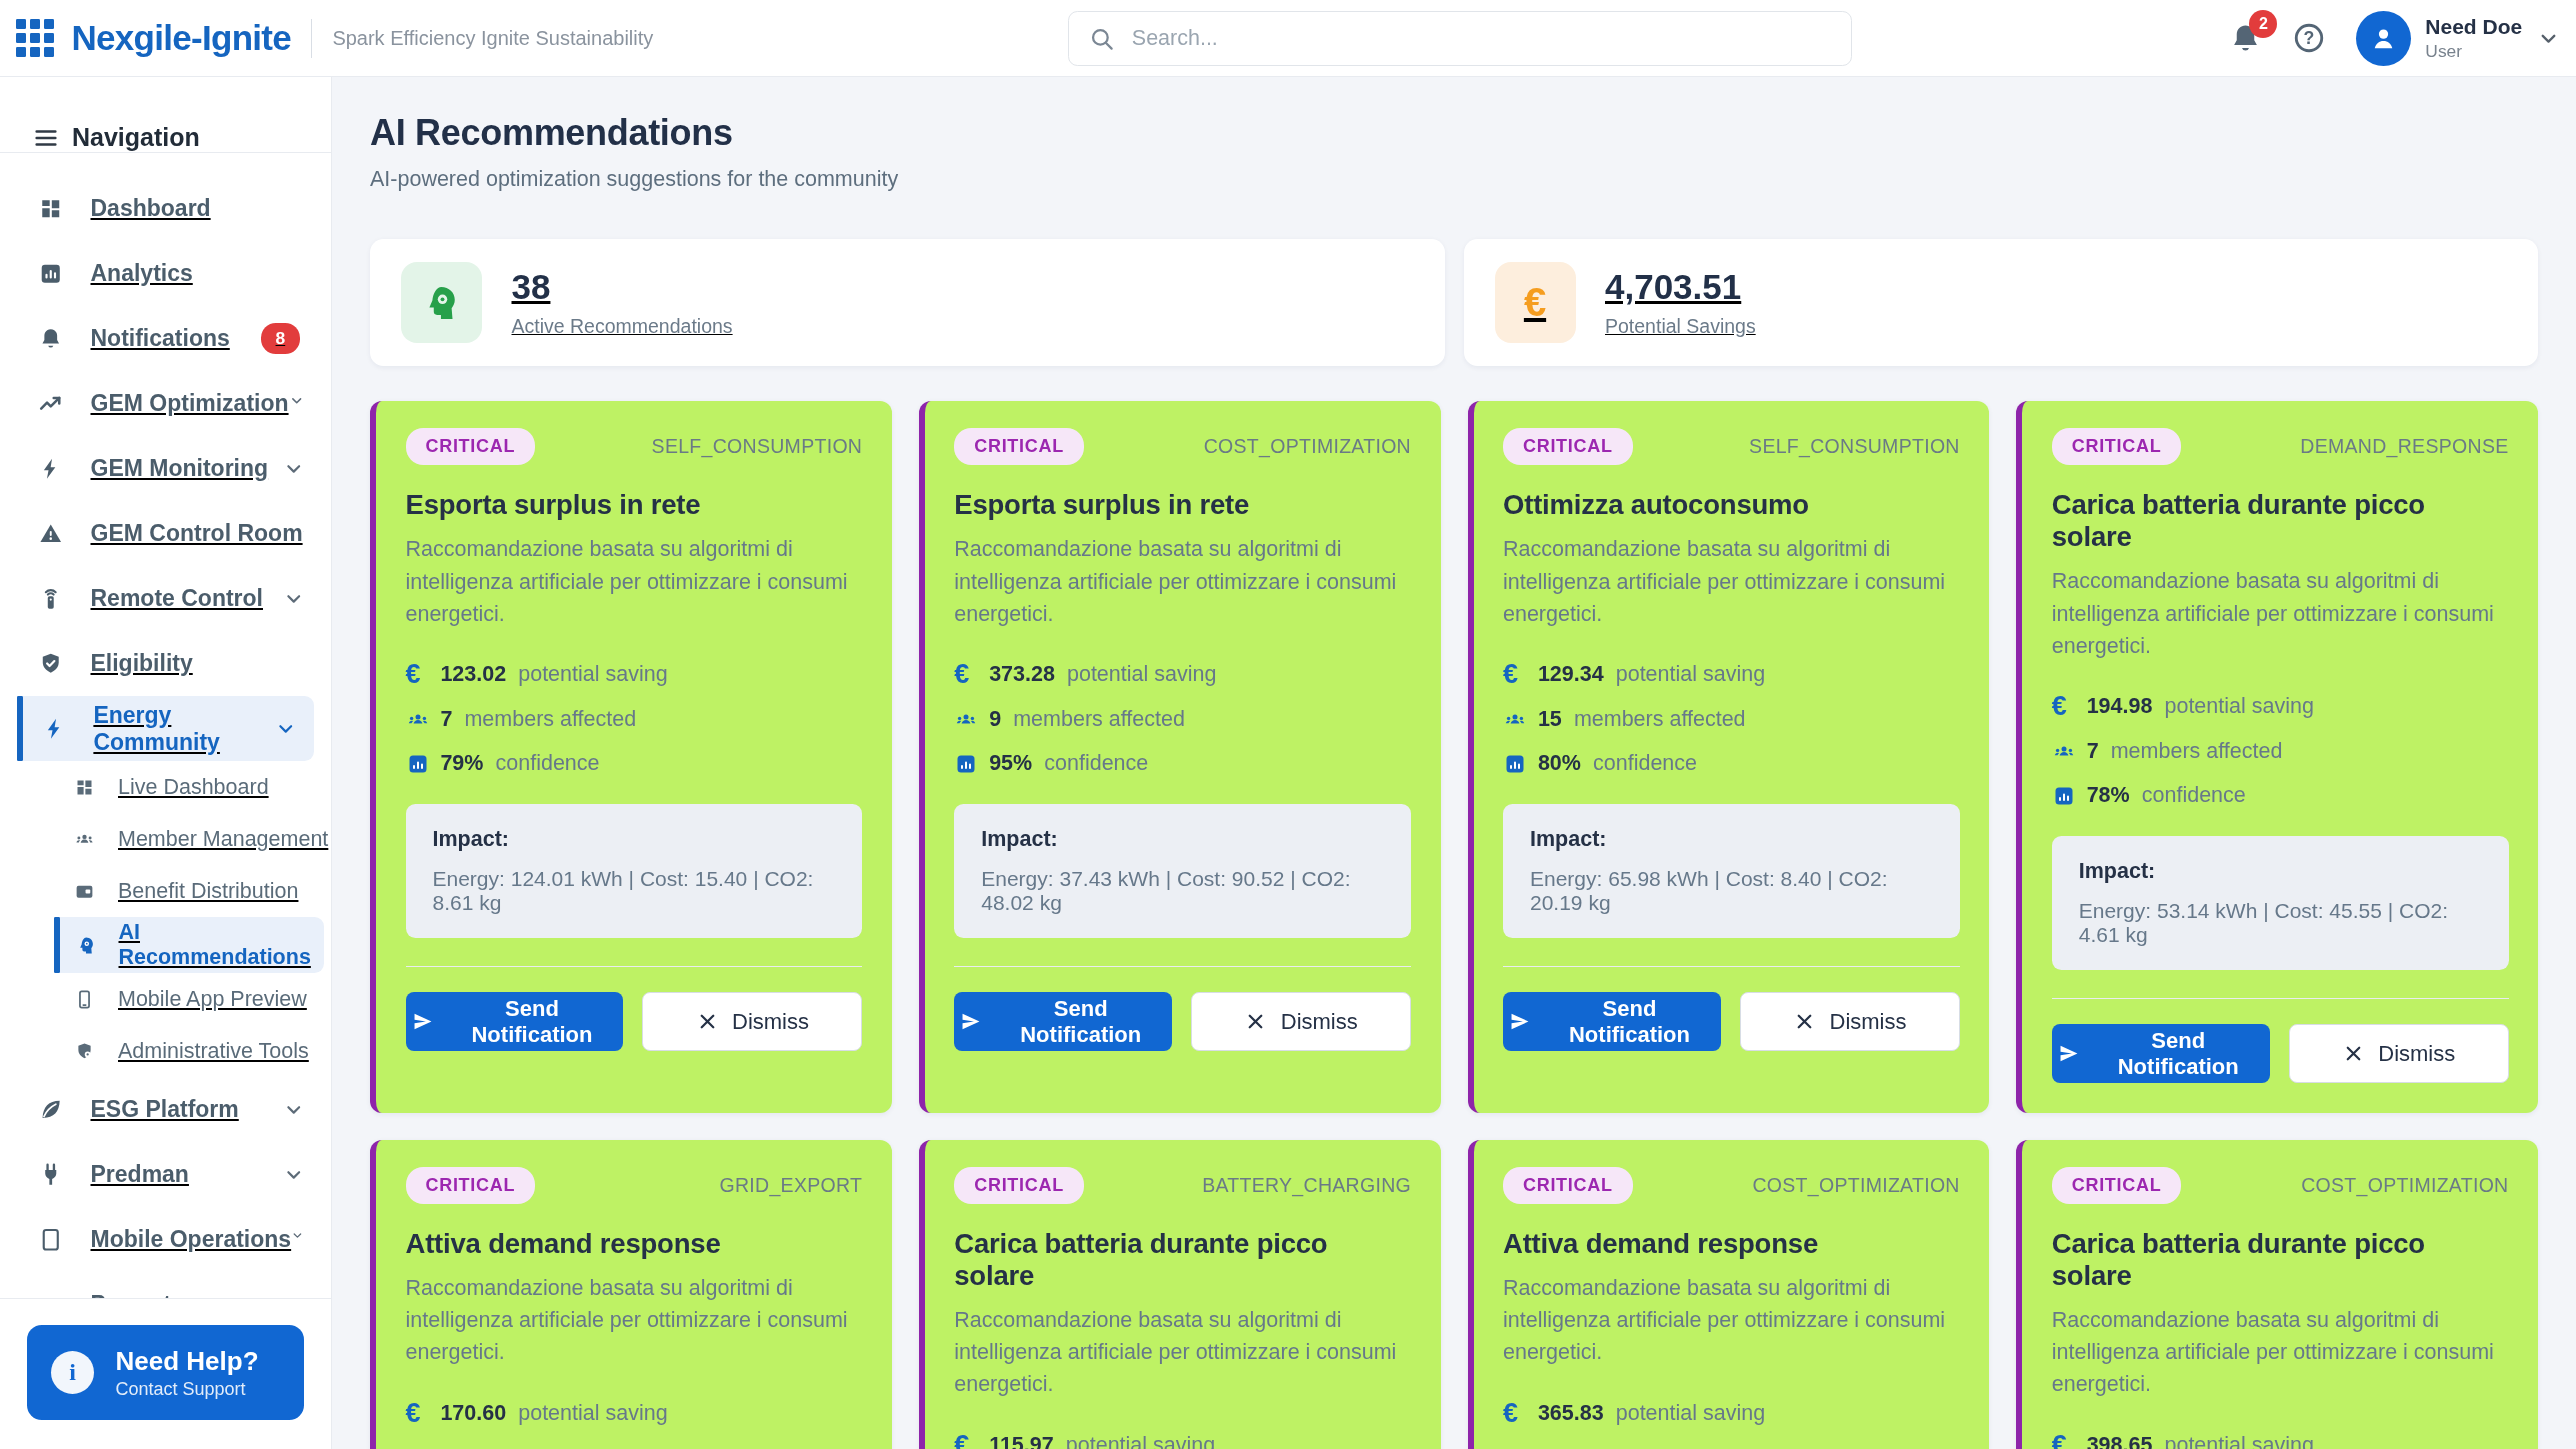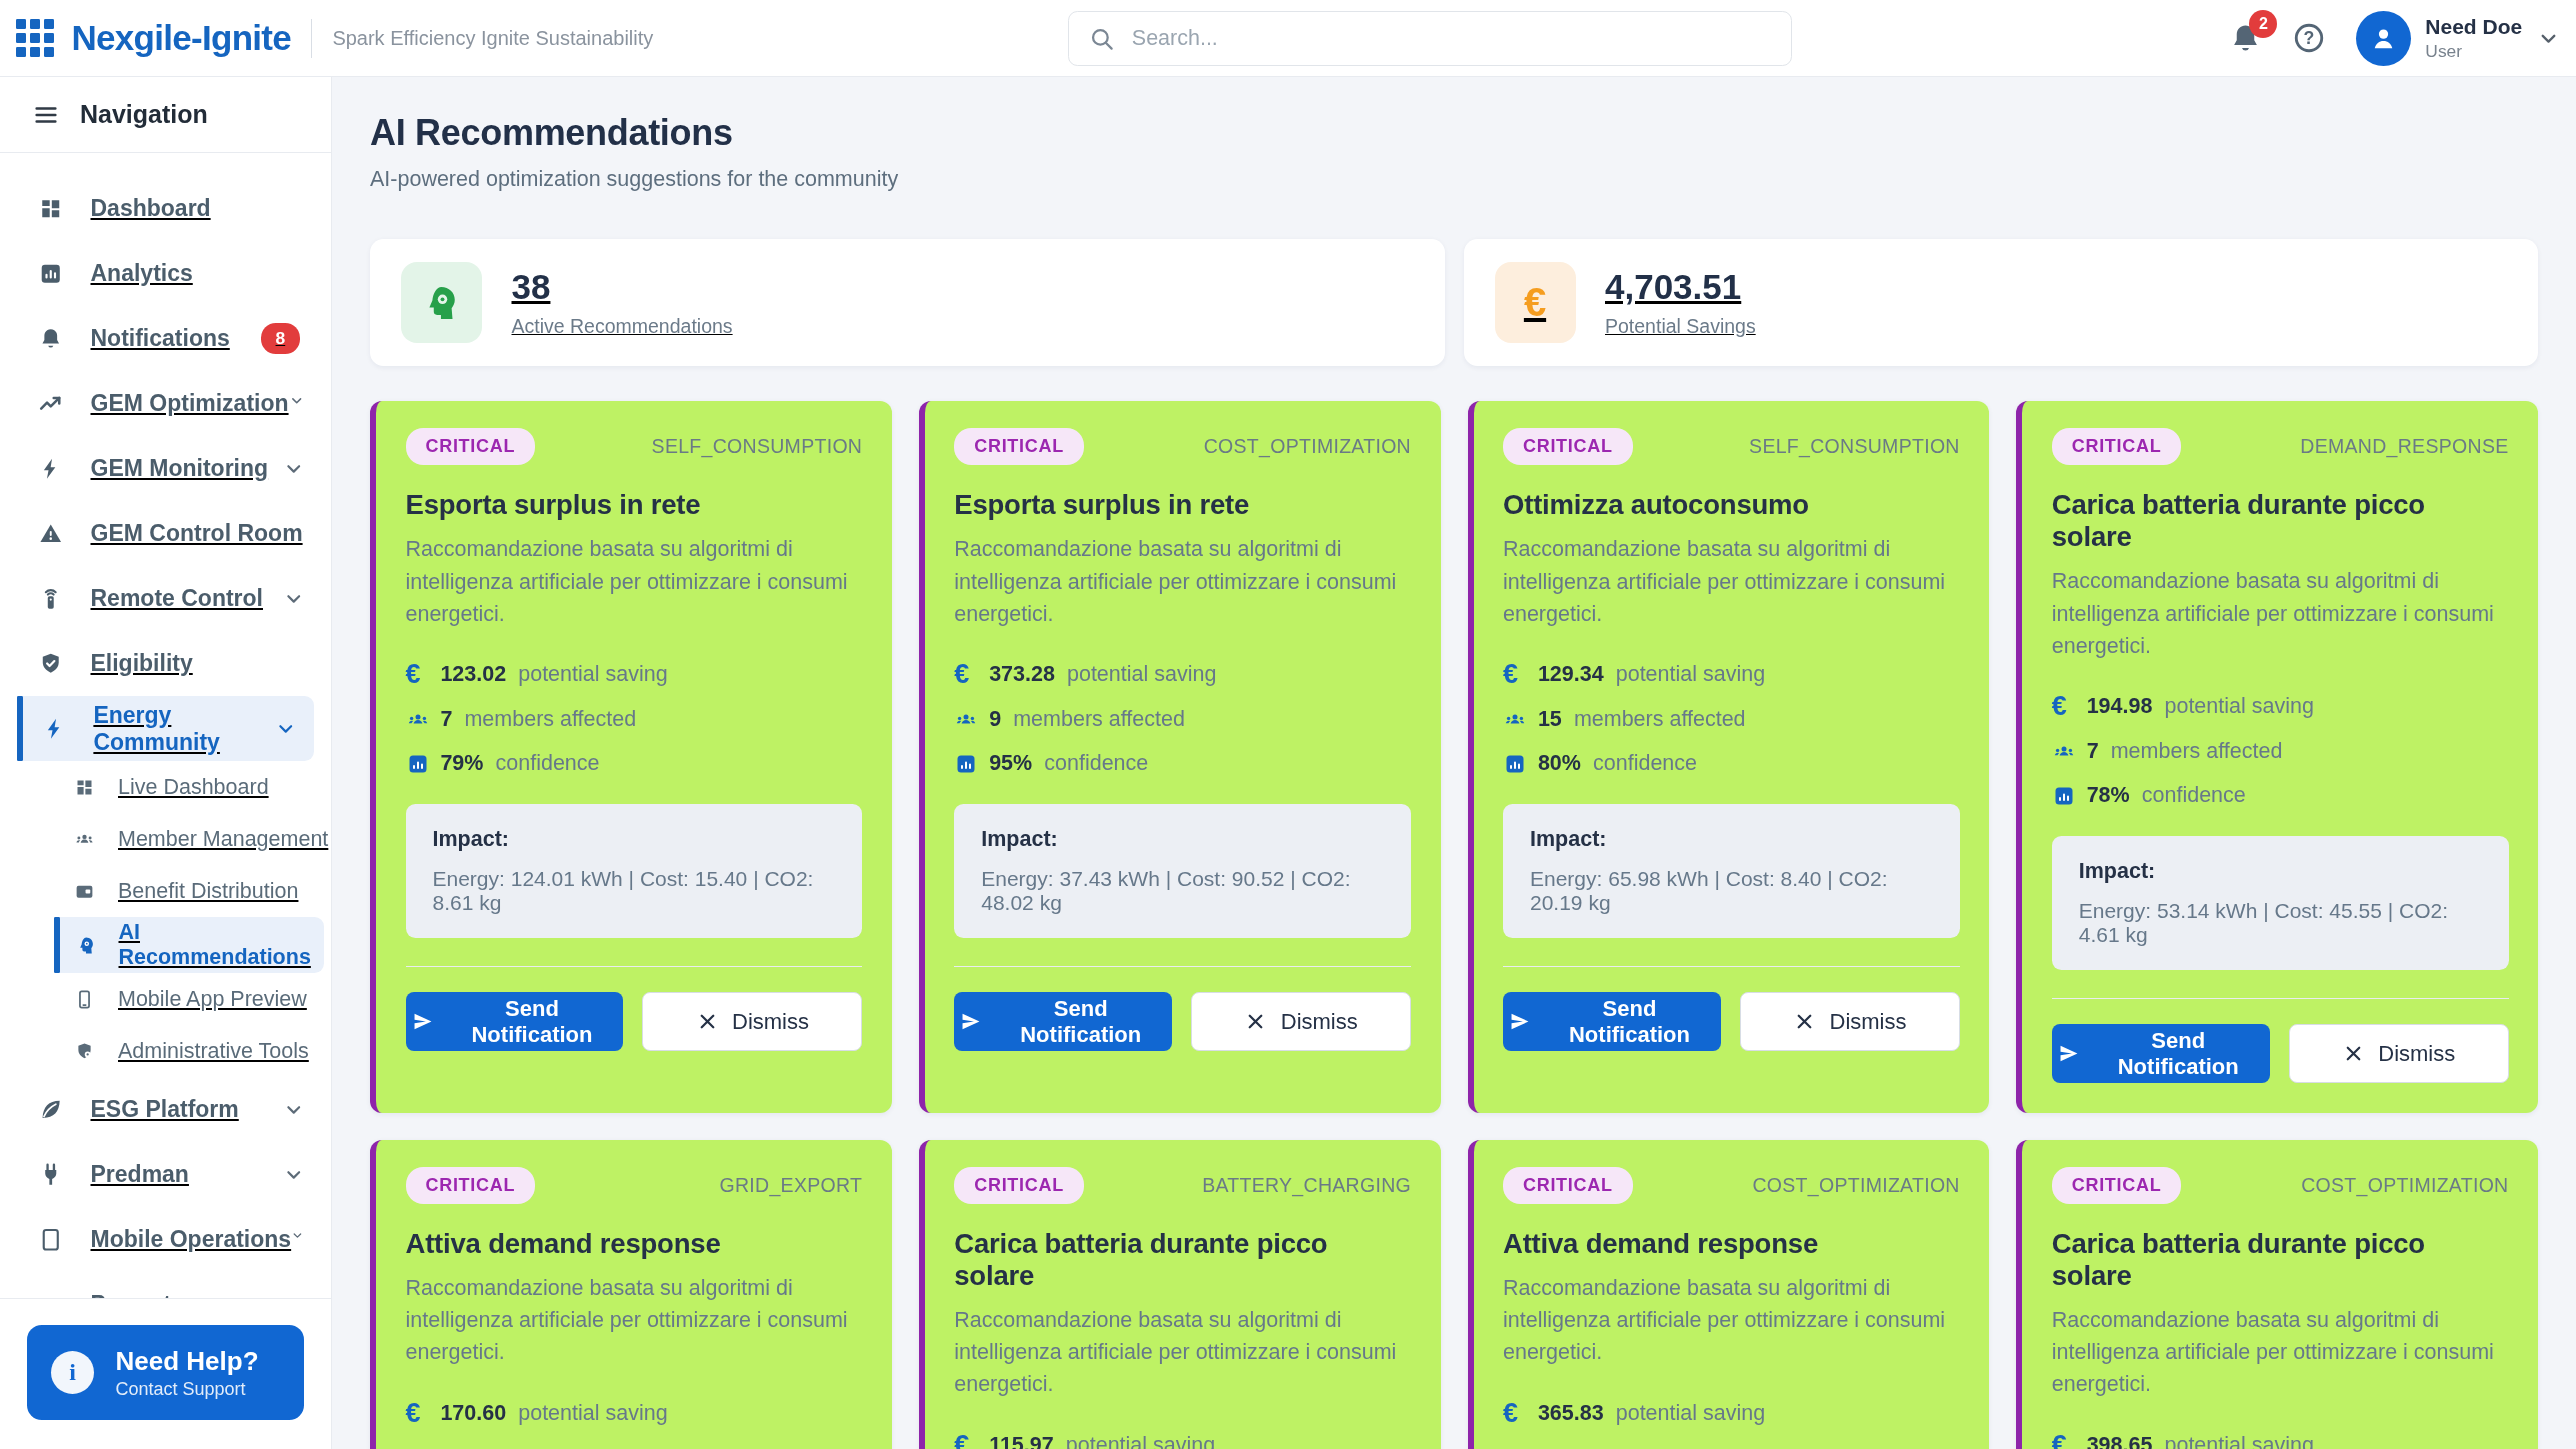--- a/index.html
+++ b/index.html
@@ -7,21 +7,21 @@
   *{box-sizing:border-box;}
 
   
   .header{position:fixed;top:0;left:0;width:2576px;height:77px;background:#fff;
     border-bottom:1.3px solid #e8ebf0;display:flex;align-items:center;padding:0 16px;z-index:30;}
   .logo-grid{display:grid;grid-template-columns:repeat(3,10px);grid-gap:4px;margin-right:17.4px;}
   .logo-grid i{width:10px;height:10px;background:#1565c0;border-radius:1.3px;}
   .logo-text{font-size:35px;font-weight:bold;color:#1565c0;letter-spacing:-0.7px;}
   .logo-sep{width:1.3px;height:39px;background:#d9dee5;margin:0 20px;}
   .tagline{font-size:20px;color:#8a939e;}
-  .search-wrap{position:absolute;left:1068px;width:724px;height:55px;background:#fff;
+  .search-wrap{position:absolute;left:1068px;width:784px;height:55px;background:#fff;
     border:1.3px solid #e1e5ea;border-radius:9.4px;display:flex;align-items:center;padding:0 19px;}
   .search-wrap .sicon{width:27px;height:27px;color:#7b8794;margin-right:14.8px;}
   .search-input{border:none;outline:none;font-size:21.5px;color:#2a3342;flex:1;background:transparent;
     font-family:"Liberation Sans",sans-serif;}
   .search-input::placeholder{color:#9aa5b0;}
   .header-right{margin-left:auto;display:flex;align-items:center;gap:29.5px;}
   .bell-wrap{position:relative;width:35px;height:35px;color:#546575;cursor:pointer;}
   .bell-badge{position:absolute;top:-10.7px;right:-14.8px;background:#e23c3c;color:#fff;font-size:16px;
     font-weight:bold;min-width:28px;height:28px;border-radius:14px;display:flex;align-items:center;
     justify-content:center;padding:0 5.4px;}
@@ -30,22 +30,22 @@
   .avatar{width:55px;height:55px;border-radius:50%;background:#1167d2;display:flex;
     align-items:center;justify-content:center;}
   .avatar svg{width:31px;height:31px;}
   .user-name{font-size:21px;font-weight:bold;color:#253146;line-height:1.25;}
   .user-role{font-size:17.4px;color:#78828d;}
   .chev{width:23px;height:23px;color:#56606b;}
 
   
   .sidebar{position:fixed;top:77px;left:0;bottom:0;width:332px;background:#fff;
     border-right:1.3px solid #e8ebf0;display:flex;flex-direction:column;z-index:20;}
-  .side-head{height:76px;border-bottom:1.3px solid #e8ebf0;display:flex;align-items:center;
-    padding:0 32px;gap:20px;flex:none;}
+  .side-head{height:76px;border-bottom:1.3px solid #e8ebf0;display:flex;align-items:flex-end;
+    padding:0 32px;gap:12px;flex:none;}
   .side-head .micon{width:28px;height:28px;color:#303a45;cursor:pointer;}
   .side-title{font-size:25px;font-weight:bold;color:#222c38;}
   .nav{flex:1;overflow:hidden;padding-top:23px;text-decoration:underline;}
   .nav-item{height:65px;display:flex;align-items:center;padding:0 27px 0 38px;cursor:pointer;color:#4b5d6b;}
   .nav-item .icon{width:25.5px;height:25.5px;flex:none;}
   .nav-item .lbl{font-size:23px;font-weight:600;margin-left:27px;flex:1;white-space:nowrap;}
   .nav-item .chevron{width:21.5px;height:21.5px;color:#5d6b78;}
   .nav-badge{background:#e23c3c;color:#fff;font-size:17.4px;font-weight:bold;border-radius:14.8px;
     padding:4.7px 14.8px;margin-right:4px;}
   .active-wrap{display:flex;margin:0 17.4px;height:65px;}

